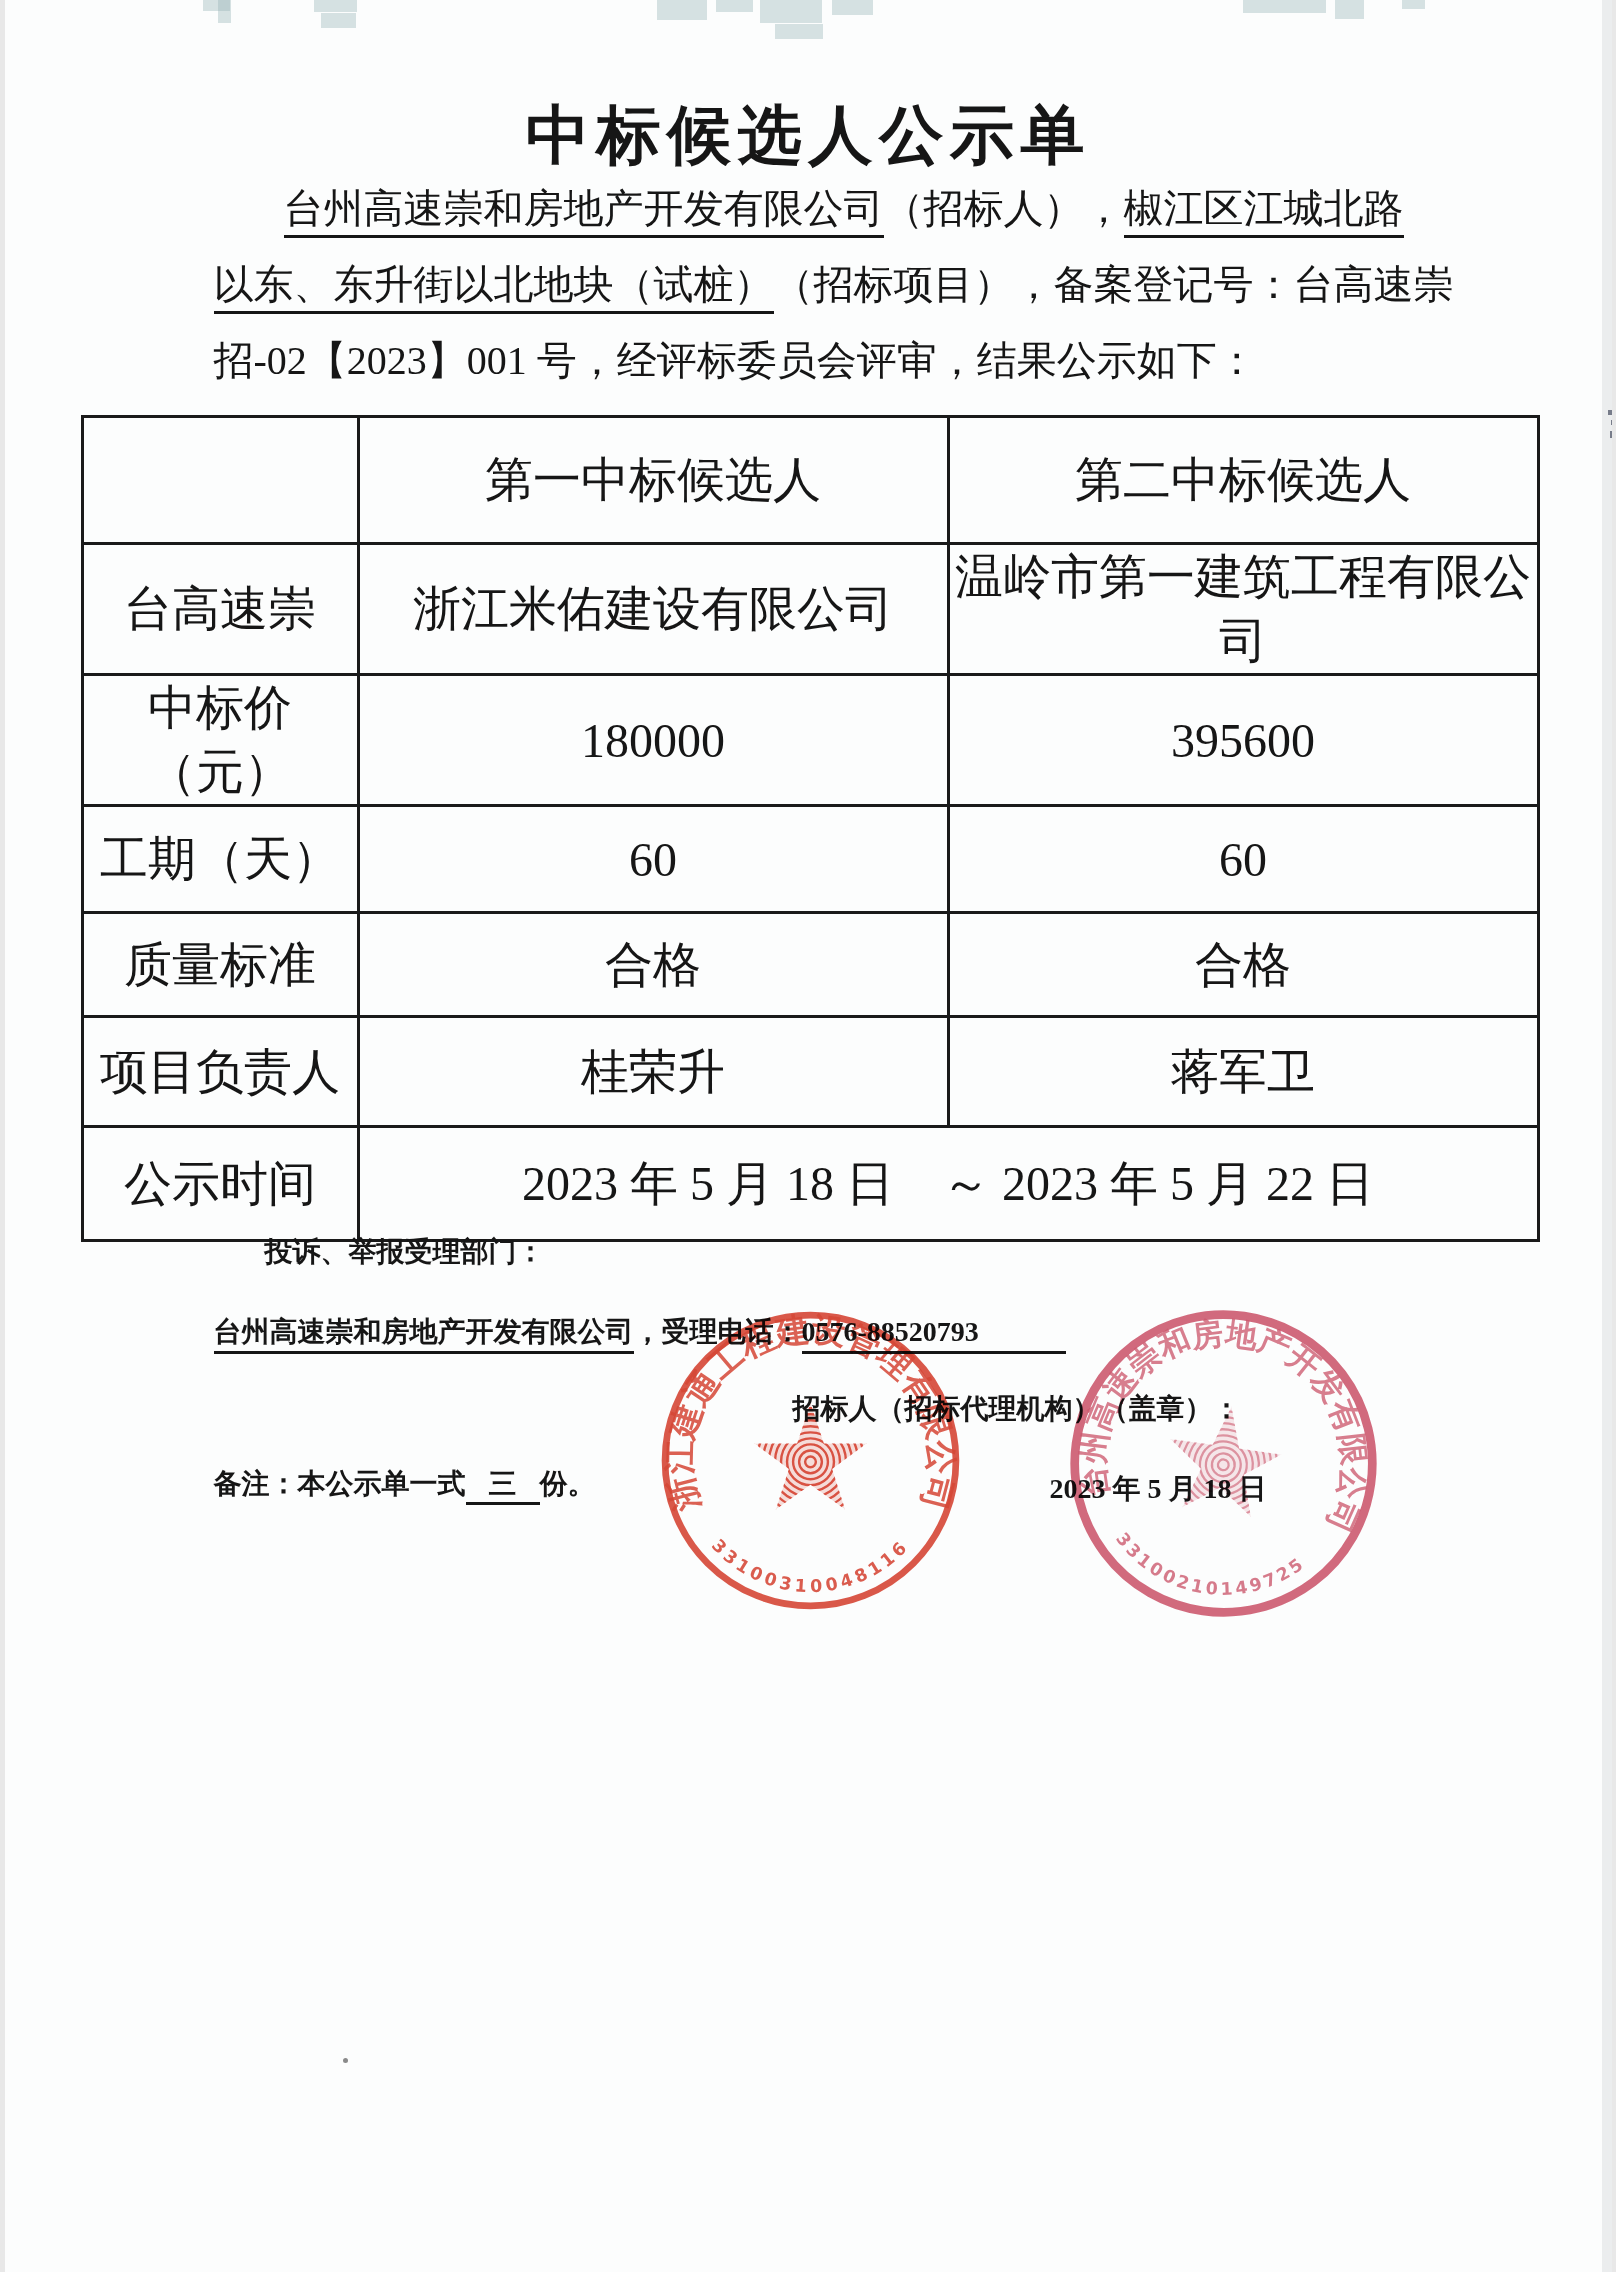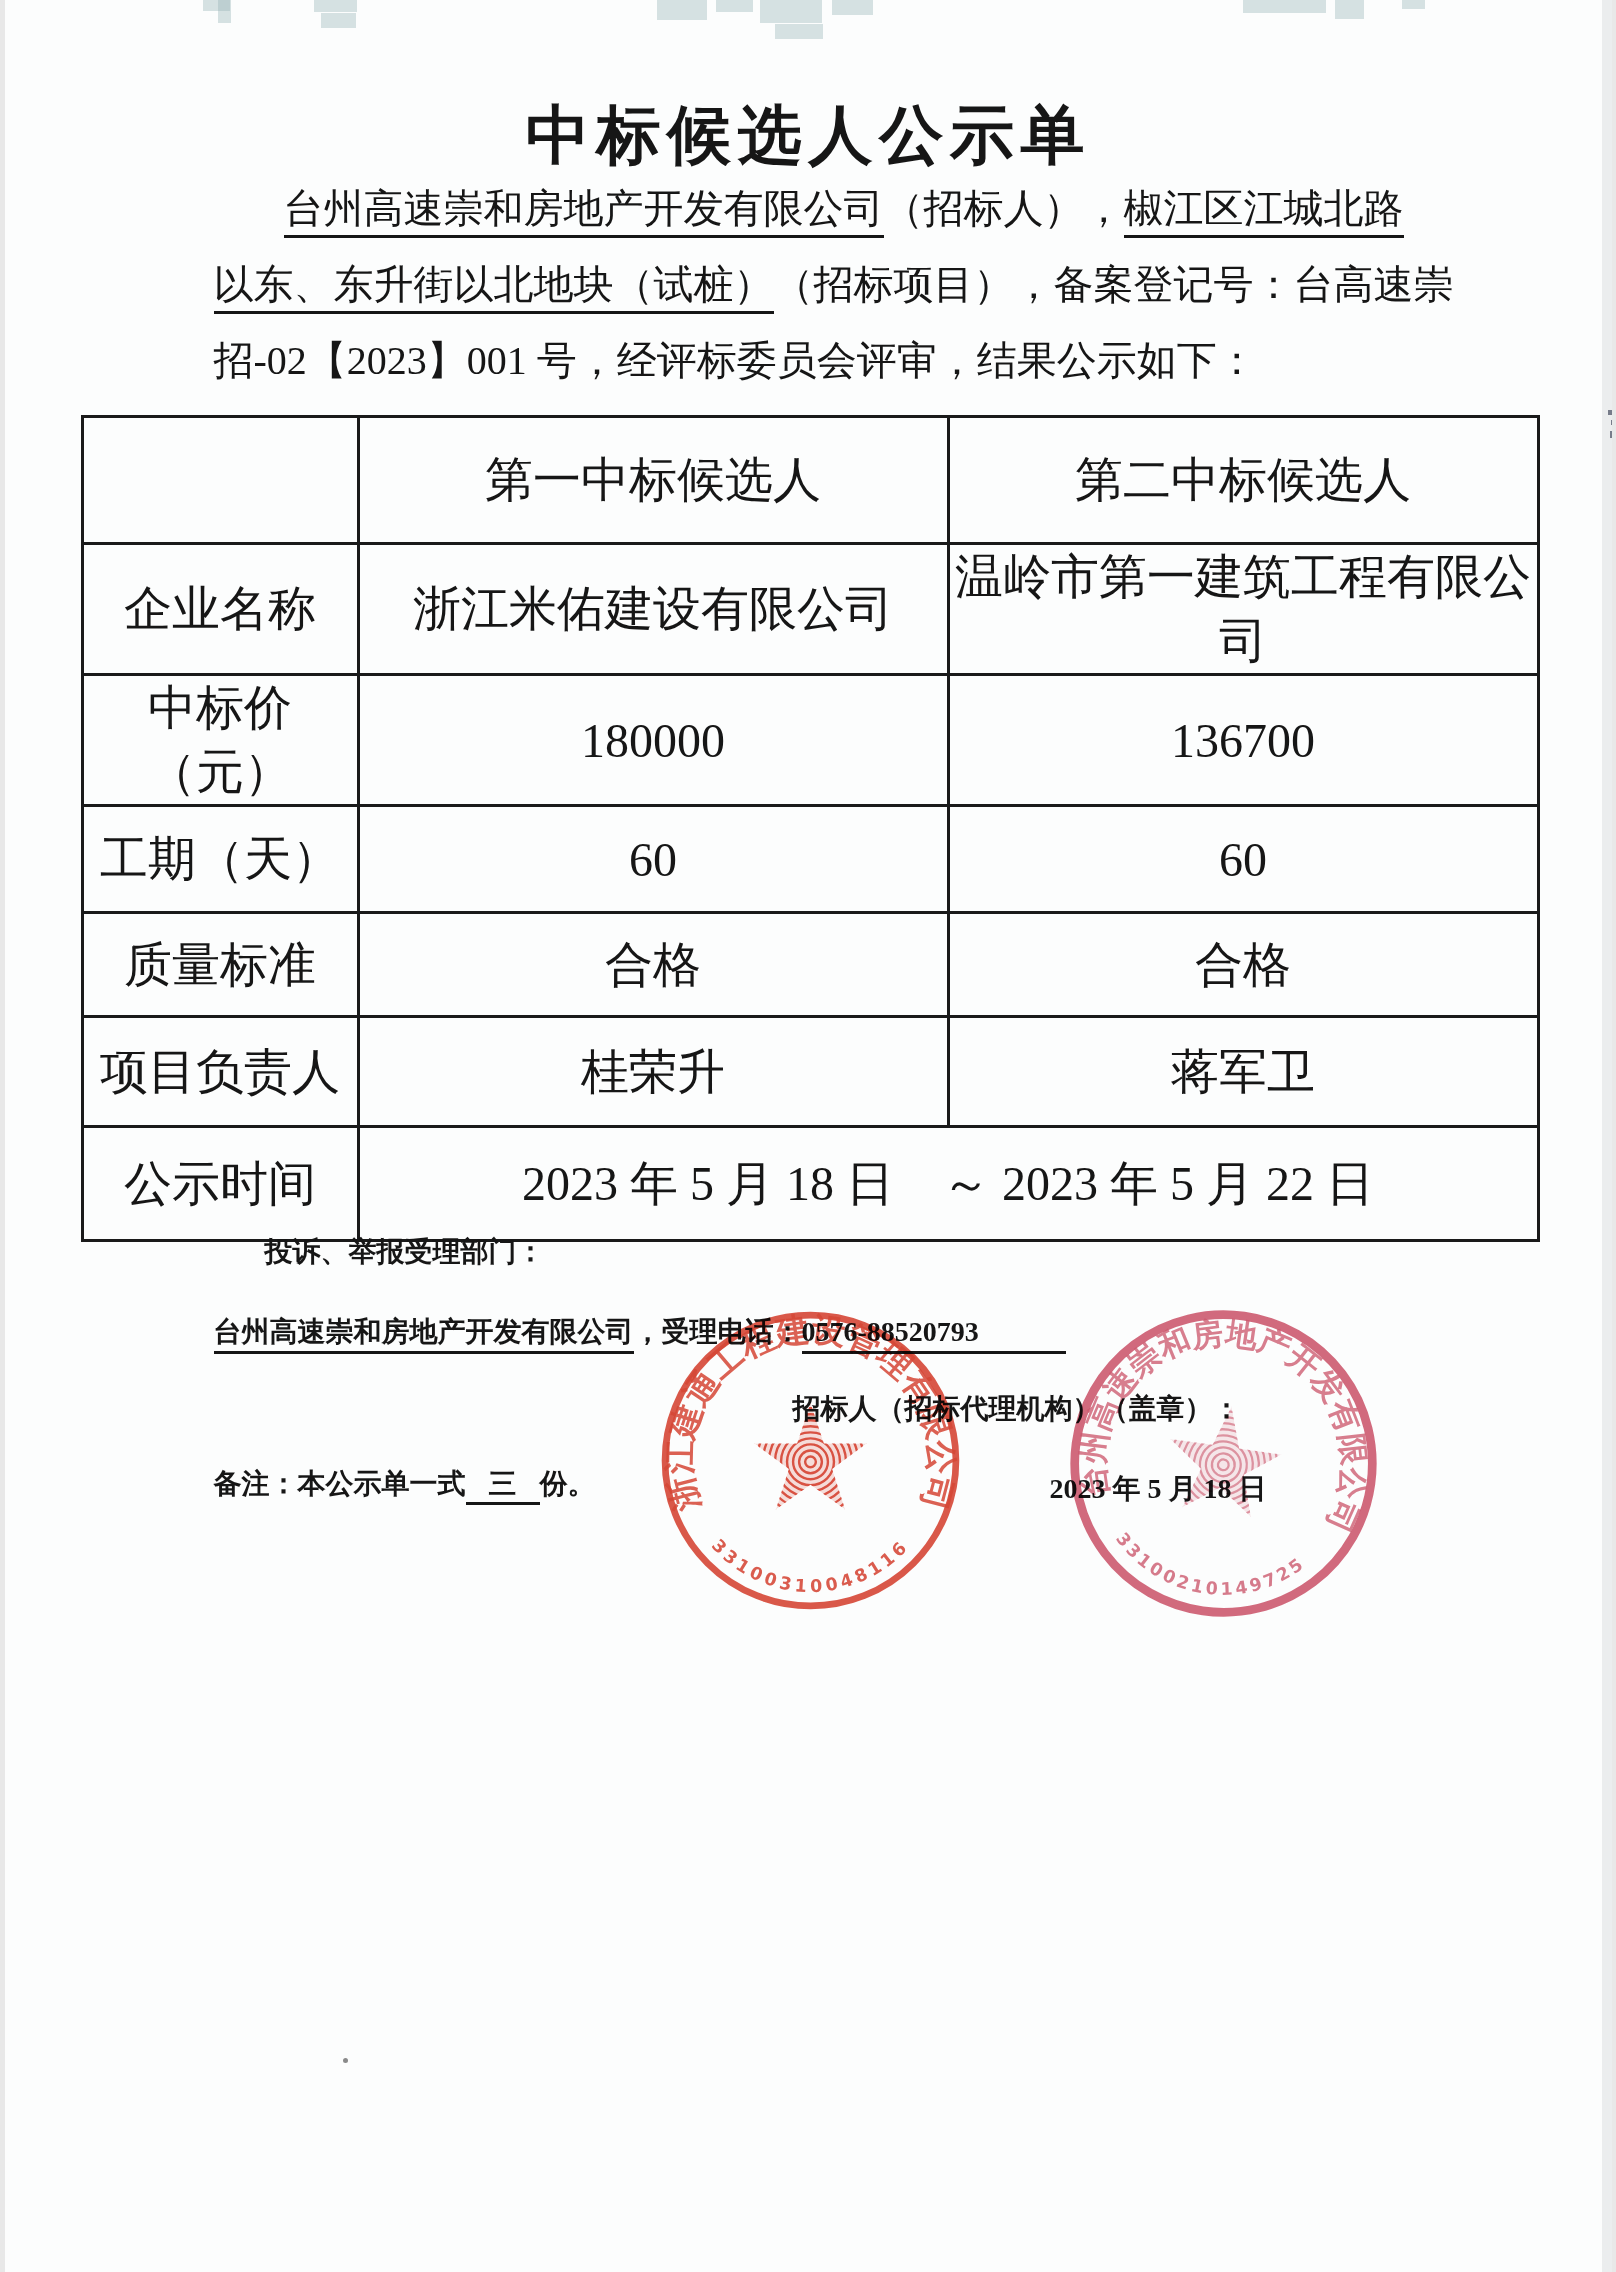--- a/index.html
+++ b/index.html
@@ -87,28 +87,28 @@
         <col style="width:590px">
         <col style="width:590px">
       </colgroup>
     <tbody>
         <tr style="height:127px">
       <td></td>
       <td>第一中标候选人</td>
       <td>第二中标候选人</td>
     </tr>
     <tr style="height:130px">
-      <td>企业名称</td>
+      <td>台高速崇</td>
       <td>浙江米佑建设有限公司</td>
       <td>温岭市第一建筑工程有限公司</td>
     </tr>
     <tr style="height:110px">
       <td>中标价（元）</td>
       <td>180000</td>
-      <td>136700</td>
+      <td>395600</td>
     </tr>
     <tr style="height:107px">
       <td>工期（天）</td>
       <td>60</td>
       <td>60</td>
     </tr>
     <tr style="height:104px">
       <td>质量标准</td>
       <td>合格</td>
       <td>合格</td>

